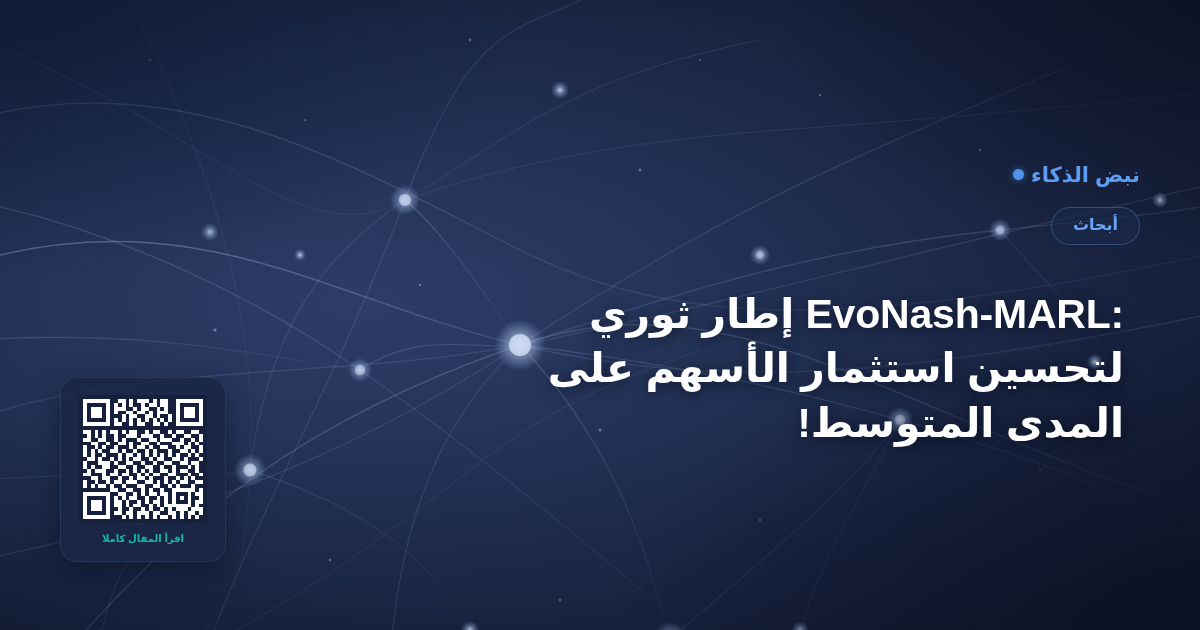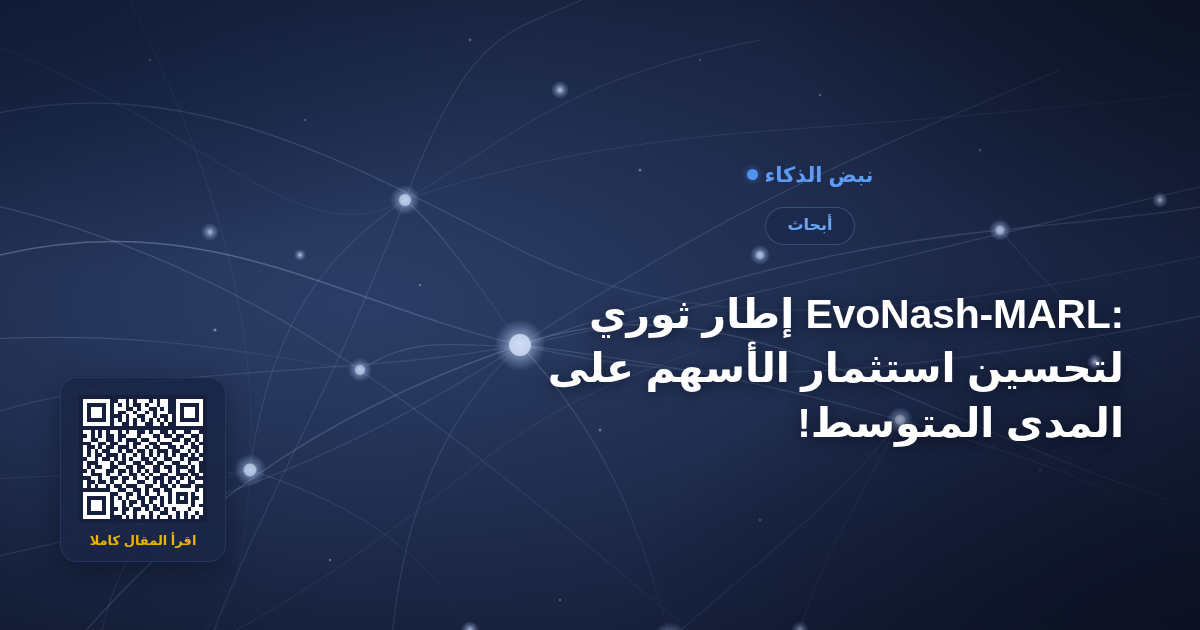--- a/index.html
+++ b/index.html
@@ -65,21 +65,21 @@
     position: absolute;
     top: 0;
     right: 0;
     width: 720px;
     height: 630px;
     padding: 0 60px 0 0;
     box-sizing: border-box;
     display: flex;
     flex-direction: column;
     justify-content: center;
-    align-items: center;
+    align-items: flex-start;
     text-align: right;
   }
 
   .brand {
     display: flex;
     flex-direction: row-reverse;
     align-items: center;
     gap: 7px;
     margin-bottom: 22px;
   }
@@ -145,23 +145,23 @@
     padding-top: 17px;
   }
   .qr-code {
     width: 128px;
     height: 128px;
     display: block;
     background: #16203c;
   }
   .qr-caption {
     margin-top: 11px;
-    font-size: 13px;
+    font-size: 10px;
     font-weight: bold;
-    color: #eab308;
+    color: #14b8a6;
     line-height: 1;
   }
 </style>
 </head>
 <body>
 
 <div id="og-card">
 
   <div class="bg-base"></div>
 

